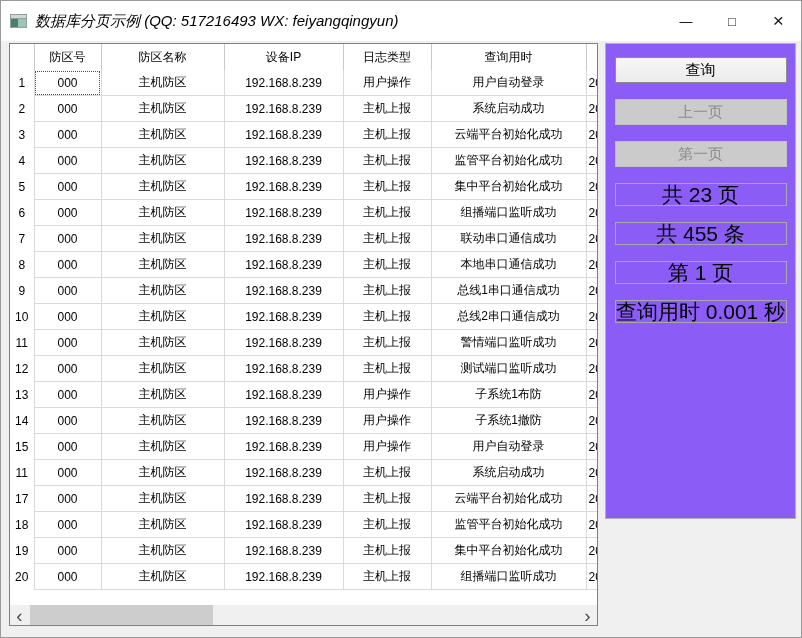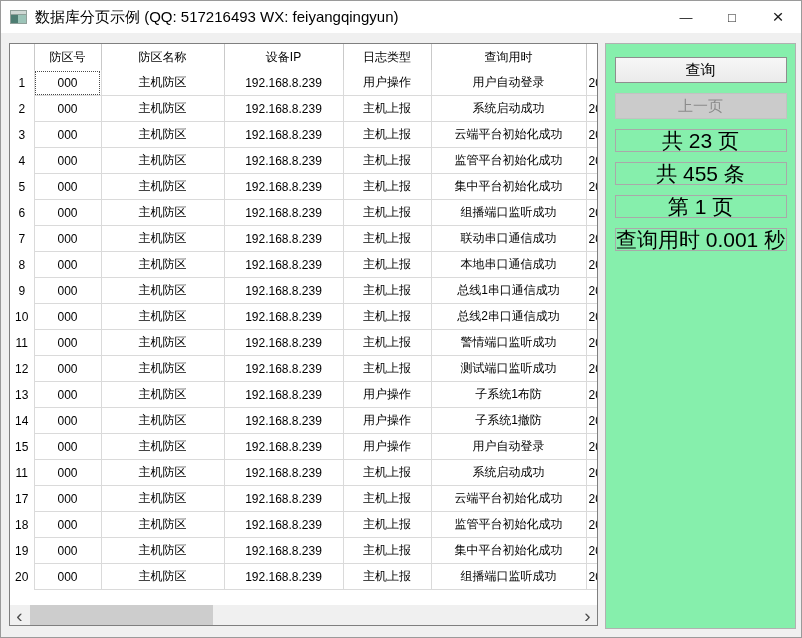--- a/index.html
+++ b/index.html
@@ -3,21 +3,21 @@
 <meta charset="utf-8">
 <style>
   html,body { margin:0; padding:0; background:#e8e8e8; }
   .window {
     position:relative; width:802px; height:638px; box-sizing:border-box;
     border:1px solid #9a9a9a; background:#f0f0f0;
     font-family:"Liberation Sans","DejaVu Sans",sans-serif; color:#000;
     overflow:hidden;
   }
   
-  .titlebar { height:32px; background:#ffffff; display:flex; align-items:center; }
+  .titlebar { height:40px; background:#ffffff; display:flex; align-items:center;font-style:italic; }
   .app-icon {
     width:17px; height:14px; margin-left:9px; box-sizing:border-box;
     border:1px solid #90a09a;
     background:linear-gradient(to right,#4d7d72 0 45%, #9cc4b8 45%);
     position:relative;
   }
   .app-icon::before {
     content:""; position:absolute; left:0; right:0; top:0; height:3px;
     background:#cfd8d4; border-bottom:1px solid #90a09a;
   }
@@ -55,23 +55,23 @@
   }
   .hs-arrow {
     position:absolute; top:0; width:19px; height:20px; display:flex;
     align-items:center; justify-content:center; color:#4d4d4d; font-size:19px; line-height:1;
   }
   .hs-arrow.left { left:0; }
   .hs-arrow.right { right:0; }
   .hs-thumb { position:absolute; left:20px; top:0; width:183px; height:20px; background:#cdcdcd; }
   
   .side-panel {
-    position:absolute; left:604px; top:42px; width:191px; height:586px;
-    box-sizing:border-box; border:1px solid #b1b1b1; background:#86efac;
-    display:flex; flex-direction:column; align-items:center; padding-top:13px; gap:10px;
+    position:absolute; left:604px; top:42px; width:191px; height:476px;
+    box-sizing:border-box; border:1px solid #b1b1b1; background:#8b5cf6;
+    display:flex; flex-direction:column; align-items:center; padding-top:13px; gap:16px;
   }
   .btn {
     width:172px; height:26px; box-sizing:border-box; flex:0 0 auto;
     background:linear-gradient(#f7f7f7,#ebebeb); border:1px solid #8e8e8e;
     display:flex; align-items:center; justify-content:center; font-size:15px; cursor:default;
   }
   .btn.disabled { background:#cbcbcb; border-color:#c2c2c2; color:#8b8b8b; }
   .plabel {
     width:172px; height:23px; box-sizing:border-box; flex:0 0 auto;
     border:1px solid #a9a9a9; display:flex; align-items:center; justify-content:center;
@@ -321,19 +321,20 @@
     <div class="hscroll">
       <div class="hs-arrow left">‹</div>
       <div class="hs-thumb"></div>
       <div class="hs-arrow right">›</div>
     </div>
   </div>
 
   <div class="side-panel">
     <div class="btn">查询</div>
     <div class="btn disabled">上一页</div>
+    <div class="btn disabled">第一页</div>
     <div class="plabel">共 23 页</div>
     <div class="plabel">共 455 条</div>
     <div class="plabel">第 1 页</div>
     <div class="plabel">查询用时 0.001 秒</div>
   </div>
 
 </div>
 
 </body></html>

